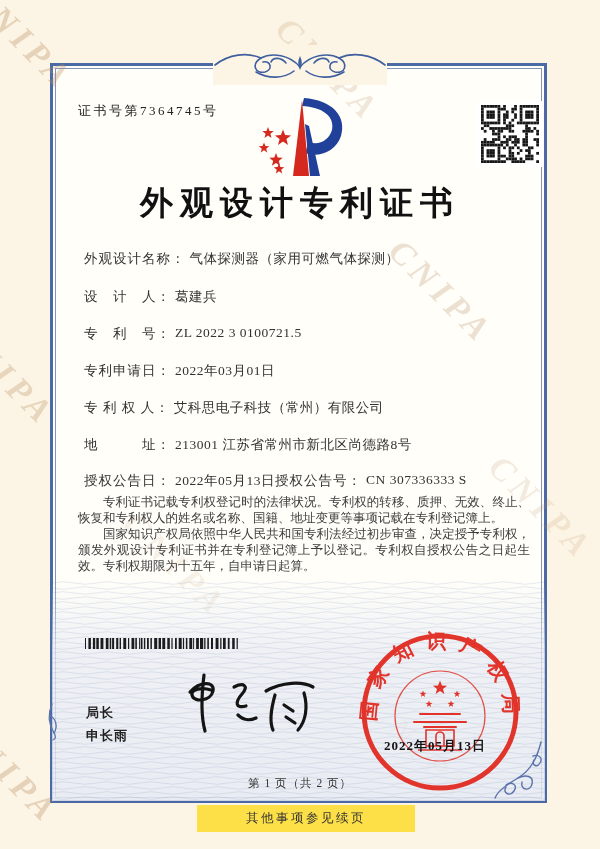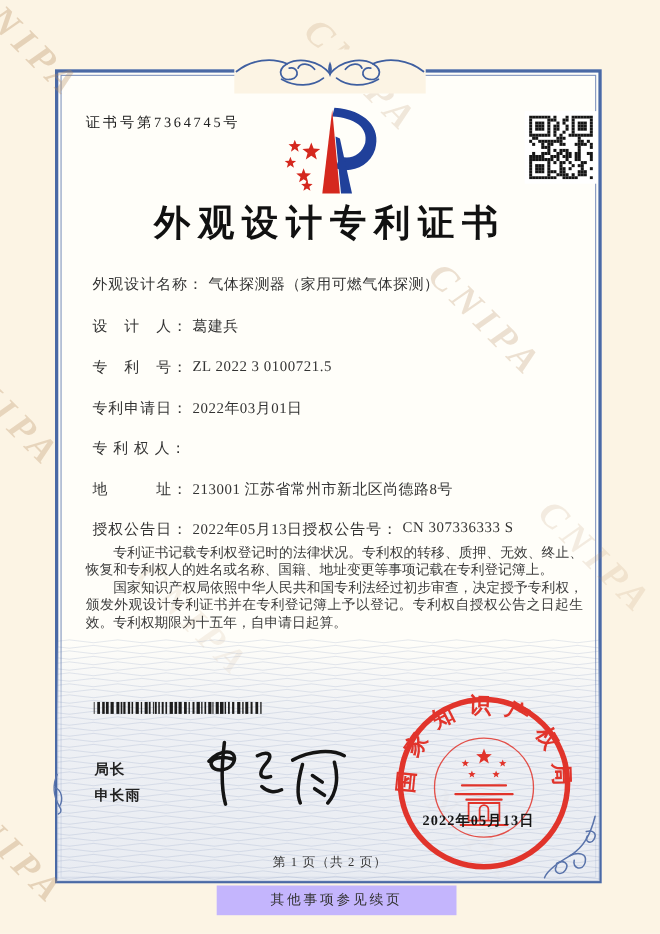--- a/index.html
+++ b/index.html
@@ -35,25 +35,25 @@
   }
   .field-row { position:absolute; left:84px; font-size:13.5px; color:#333; display:flex; }
   .field-label { white-space:pre; letter-spacing:1px; }
   .field-value { white-space:pre; margin-left:4px; letter-spacing:0.5px; }
   .grant-pair { display:flex;justify-content:center; }
   .body-text {
     position:absolute; left:78px; top:494px; width:452px;
     font-size:12.5px; line-height:16px; color:#3d3d3d; text-align:justify;
   }
   .body-text p { text-indent:2em; margin:0; }
-  .signer { position:absolute; left:86px; font-family:"Liberation Sans","DejaVu Sans",sans-serif; font-weight:700; font-size:13px; color:#222; letter-spacing:1px; }
+  .signer { position:absolute; left:86px; font-family:"Liberation Sans","DejaVu Sans",sans-serif; font-weight:700; font-size:13px; color:#222; letter-spacing:1px;margin-top:13px; }
   .page-ind { position:absolute; left:0; top:776px; width:100%; text-align:center; font-size:11.5px; color:#333; letter-spacing:1px; }
   .cont-box {
     position:absolute; left:197px; top:805px; width:218px; height:27px; z-index:4;
-    background:#c4b5fd; display:flex; align-items:center; justify-content:center;
+    background:#fde047; display:flex; align-items:center; justify-content:center;
   }
   .cont-box span { font-size:12.5px; letter-spacing:2.5px; color:#333; }
   .qr-box { position:absolute; left:477px; top:101px; width:66px; height:66px; background:#fff; padding:4px; }
   .waves-wrap {
     position:absolute; left:52px; top:581px; width:493px; height:220px; z-index:2;
     background:linear-gradient(180deg, rgba(255,254,249,0) 0px, rgba(233,236,243,0.75) 70px, rgba(229,233,241,0.85) 100%);
   }
   .seal-wrap { position:absolute; left:352px; top:624px; width:176px; height:176px; z-index:4; opacity:0.92; }
   .seal-arc-text { font-family:"Liberation Sans","DejaVu Sans",sans-serif; font-size:20px; font-weight:bold; fill:#e1251b; letter-spacing:12px; }
   .seal-date {
@@ -426,20 +426,21 @@
   <div class="field-row" style="top:325px">
     <span class="field-label">专　利　号：</span>
     <span class="field-value">ZL 2022 3 0100721.5</span>
   </div>
   <div class="field-row" style="top:362px">
     <span class="field-label">专利申请日：</span>
     <span class="field-value">2022年03月01日</span>
   </div>
   <div class="field-row" style="top:399px">
     <span class="field-label">专 利 权 人：</span>
+    <span class="field-value">艾科思电子科技（常州）有限公司</span>
   </div>
   <div class="field-row" style="top:436px">
     <span class="field-label">地　　　址：</span>
     <span class="field-value">213001 江苏省常州市新北区尚德路8号</span>
   </div>
 
   <div class="field-row" style="top:472px">
     <span class="grant-pair">
       <span class="field-label">授权公告日：</span>
       <span class="field-value">2022年05月13日</span>

